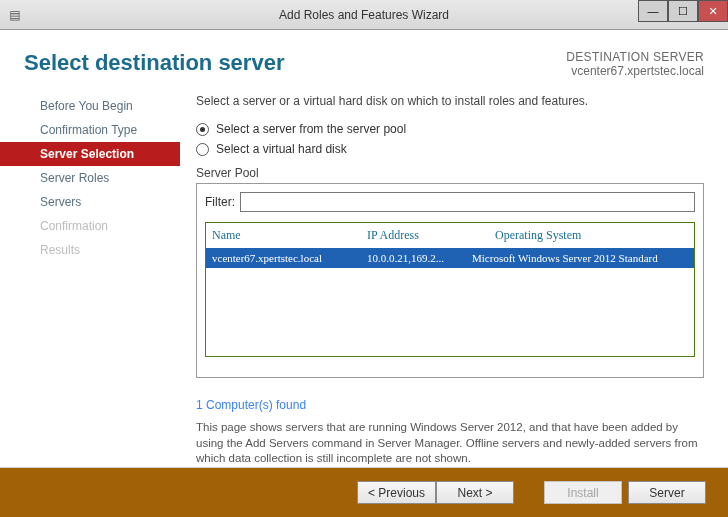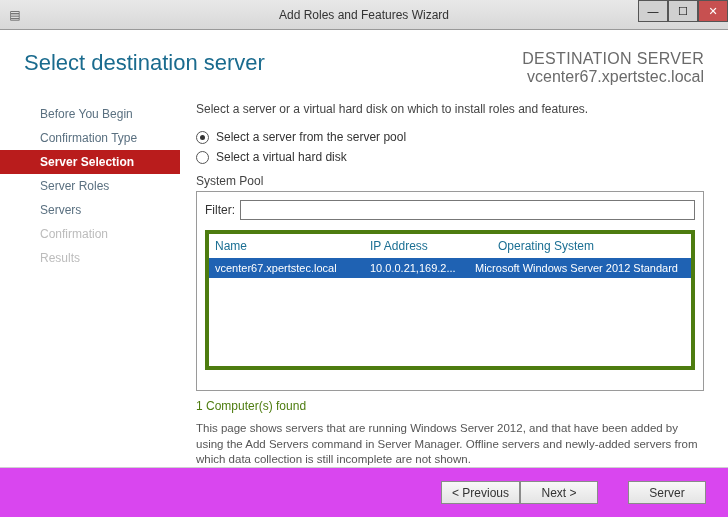--- a/index.html
+++ b/index.html
@@ -8,56 +8,56 @@
 .titlebar { height: 30px; background: linear-gradient(#e8e8e8,#d8d8d8); border-bottom: 1px solid #999; display: flex; align-items: center; position: relative; }
 .titlebar .icon { width: 18px; height: 18px; margin: 0 6px; font-size: 12px; color: #555; display: flex; align-items: center; justify-content: center; }
 .titlebar .title { position: absolute; left: 50%; transform: translateX(-50%); font-size: 12px; color: #333; }
 .titlebar .buttons { margin-left: auto; display: flex; height: 100%; }
 .titlebar .btn { width: 30px; height: 22px; margin-top: 0; border: 1px solid #555; display: flex; align-items: center; justify-content: center; font-size: 11px; font-family: Arial; }
 .titlebar .btn.min { background: #d0d0d0; }
 .titlebar .btn.max { background: #d0d0d0; }
 .titlebar .btn.close { background: #c75050; color: #fff; }
 
 .header { padding: 20px 24px 10px 24px; display: flex; justify-content: space-between; align-items: flex-start; }
-.header h1 { font-size: 22px; font-weight: 400; color: #1a6b8e; }
-.header .dest { text-align: right; font-size: 16px; color: #6a6a6a; }
+.header h1 { font-size: 22px; font-weight: 700; color: #1a6b8e; }
+.header .dest { text-align: right; font-size: 12px; color: #6a6a6a; }
 .header .dest .label { letter-spacing: 0.3px; }
 
 .body { display: flex; padding: 0 0 0 0; height: 380px; }
 .sidebar { width: 180px; padding-top: 6px; }
 .sidebar .item { font-size: 12px; color: #5a7080; padding: 5px 0 5px 40px; cursor: pointer; }
 .sidebar .item.selected { background: #b91c1c; color: #fff; font-weight: bold; }
 .sidebar .item.disabled { color: #bcbcbc; cursor: default; }
 
 .content { flex: 1; padding: 6px 24px 0 16px; font-size: 12px; color: #333; }
 .content .instr { margin-bottom: 14px; color: #444; }
 .radio-row { display: flex; align-items: center; margin-bottom: 6px; }
 .radio { width: 13px; height: 13px; border: 1px solid #555; border-radius: 50%; margin-right: 7px; display: flex; align-items: center; justify-content: center; background: #fff; }
 .radio.checked::after { content: ""; width: 5px; height: 5px; background: #333; border-radius: 50%; }
 .pool-label { margin-top: 10px; color: #444; margin-bottom: 3px; }
 .pool-box { border: 1px solid #9a9a9a; padding: 8px 8px 20px 8px; }
 .filter-row { display: flex; align-items: center; margin-bottom: 10px; }
 .filter-row label { margin-right: 5px; }
 .filter-row input { flex: 1; border: 1px solid #777; height: 20px; padding: 0 4px; font-size: 12px; }
 
-.grid { border: 4px solid #4d7c0f; }
+.grid { border: 1px solid #4d7c0f; font-family: Liberation Serif, serif; }
 .grid .head { display: flex; padding: 5px 6px; color: #1b6f93; font-size: 12px; }
 .grid .head .col1 { width: 155px; }
 .grid .head .col2 { width: 105px; }
 .grid .head .col3 { flex: 1; margin-left: 23px; }
 .grid .rows { height: 108px; background: #fff; }
 .grid .row { display: flex; padding: 4px 6px; background: #1f62b3; color: #fff; font-size: 11px; }
 .grid .row .col1 { width: 155px; overflow: hidden; text-overflow: ellipsis; white-space: nowrap; }
 .grid .row .col2 { width: 105px; overflow: hidden; text-overflow: ellipsis; white-space: nowrap; }
 .grid .row .col3 { flex: 1; overflow: hidden; text-overflow: ellipsis; white-space: nowrap; }
 
-.found { margin-top: 8px; color: #4d7c0f; }
+.found { margin-top: 20px; color: #3b82f6; }
 .hint { margin-top: 8px; color: #555; line-height: 1.35; font-size: 11.5px; }
 
-.footer { position: absolute; bottom: 0; left: 0; right: 0; height: 50px; border-top: 1px solid #cfcfcf; background: #d946ef; display: flex; align-items: center; justify-content: flex-end; padding-right: 22px; gap: 6px; }
+.footer { position: absolute; bottom: 0; left: 0; right: 0; height: 50px; border-top: 1px solid #cfcfcf; background: #a16207; display: flex; align-items: center; justify-content: flex-end; padding-right: 22px; gap: 6px; }
 .footer .group { display: flex; }
 .footer button { height: 23px; min-width: 78px; font-size: 12px; border: 1px solid #8a8a8a; background: linear-gradient(#f8f8f8,#e4e4e4); color: #333; padding: 0 10px; cursor: pointer; }
 .footer button.disabled { color: #a6a6a6; border-color: #c4c4c4; background: #efefef; cursor: default; }
 .footer .spacer { width: 18px; }
 </style>
 </head>
 <body>
 
 <div class="titlebar">
   <div class="icon">▤</div>
@@ -93,21 +93,21 @@
 
     <div class="radio-row">
       <div class="radio checked"></div>
       <span>Select a server from the server pool</span>
     </div>
     <div class="radio-row">
       <div class="radio"></div>
       <span>Select a virtual hard disk</span>
     </div>
 
-    <div class="pool-label">System Pool</div>
+    <div class="pool-label">Server Pool</div>
     <div class="pool-box">
       <div class="filter-row">
         <label>Filter:</label>
         <input type="text" value="" style="">
       </div>
       <div class="grid">
         <div class="head">
           <div class="col1">Name</div>
           <div class="col2">IP Address</div>
           <div class="col3">Operating System</div>
@@ -126,14 +126,15 @@
     <div class="hint">This page shows servers that are running Windows Server 2012, and that have been added by using the Add Servers command in Server Manager. Offline servers and newly-added servers from which data collection is still incomplete are not shown.</div>
   </div>
 </div>
 
 <div class="footer">
   <div class="group">
     <button>&lt; Previous</button>
     <button>Next &gt;</button>
   </div>
   <div class="spacer"></div>
+  <button class="disabled">Install</button>
   <button>Server</button>
 </div>
 
 </body></html>

